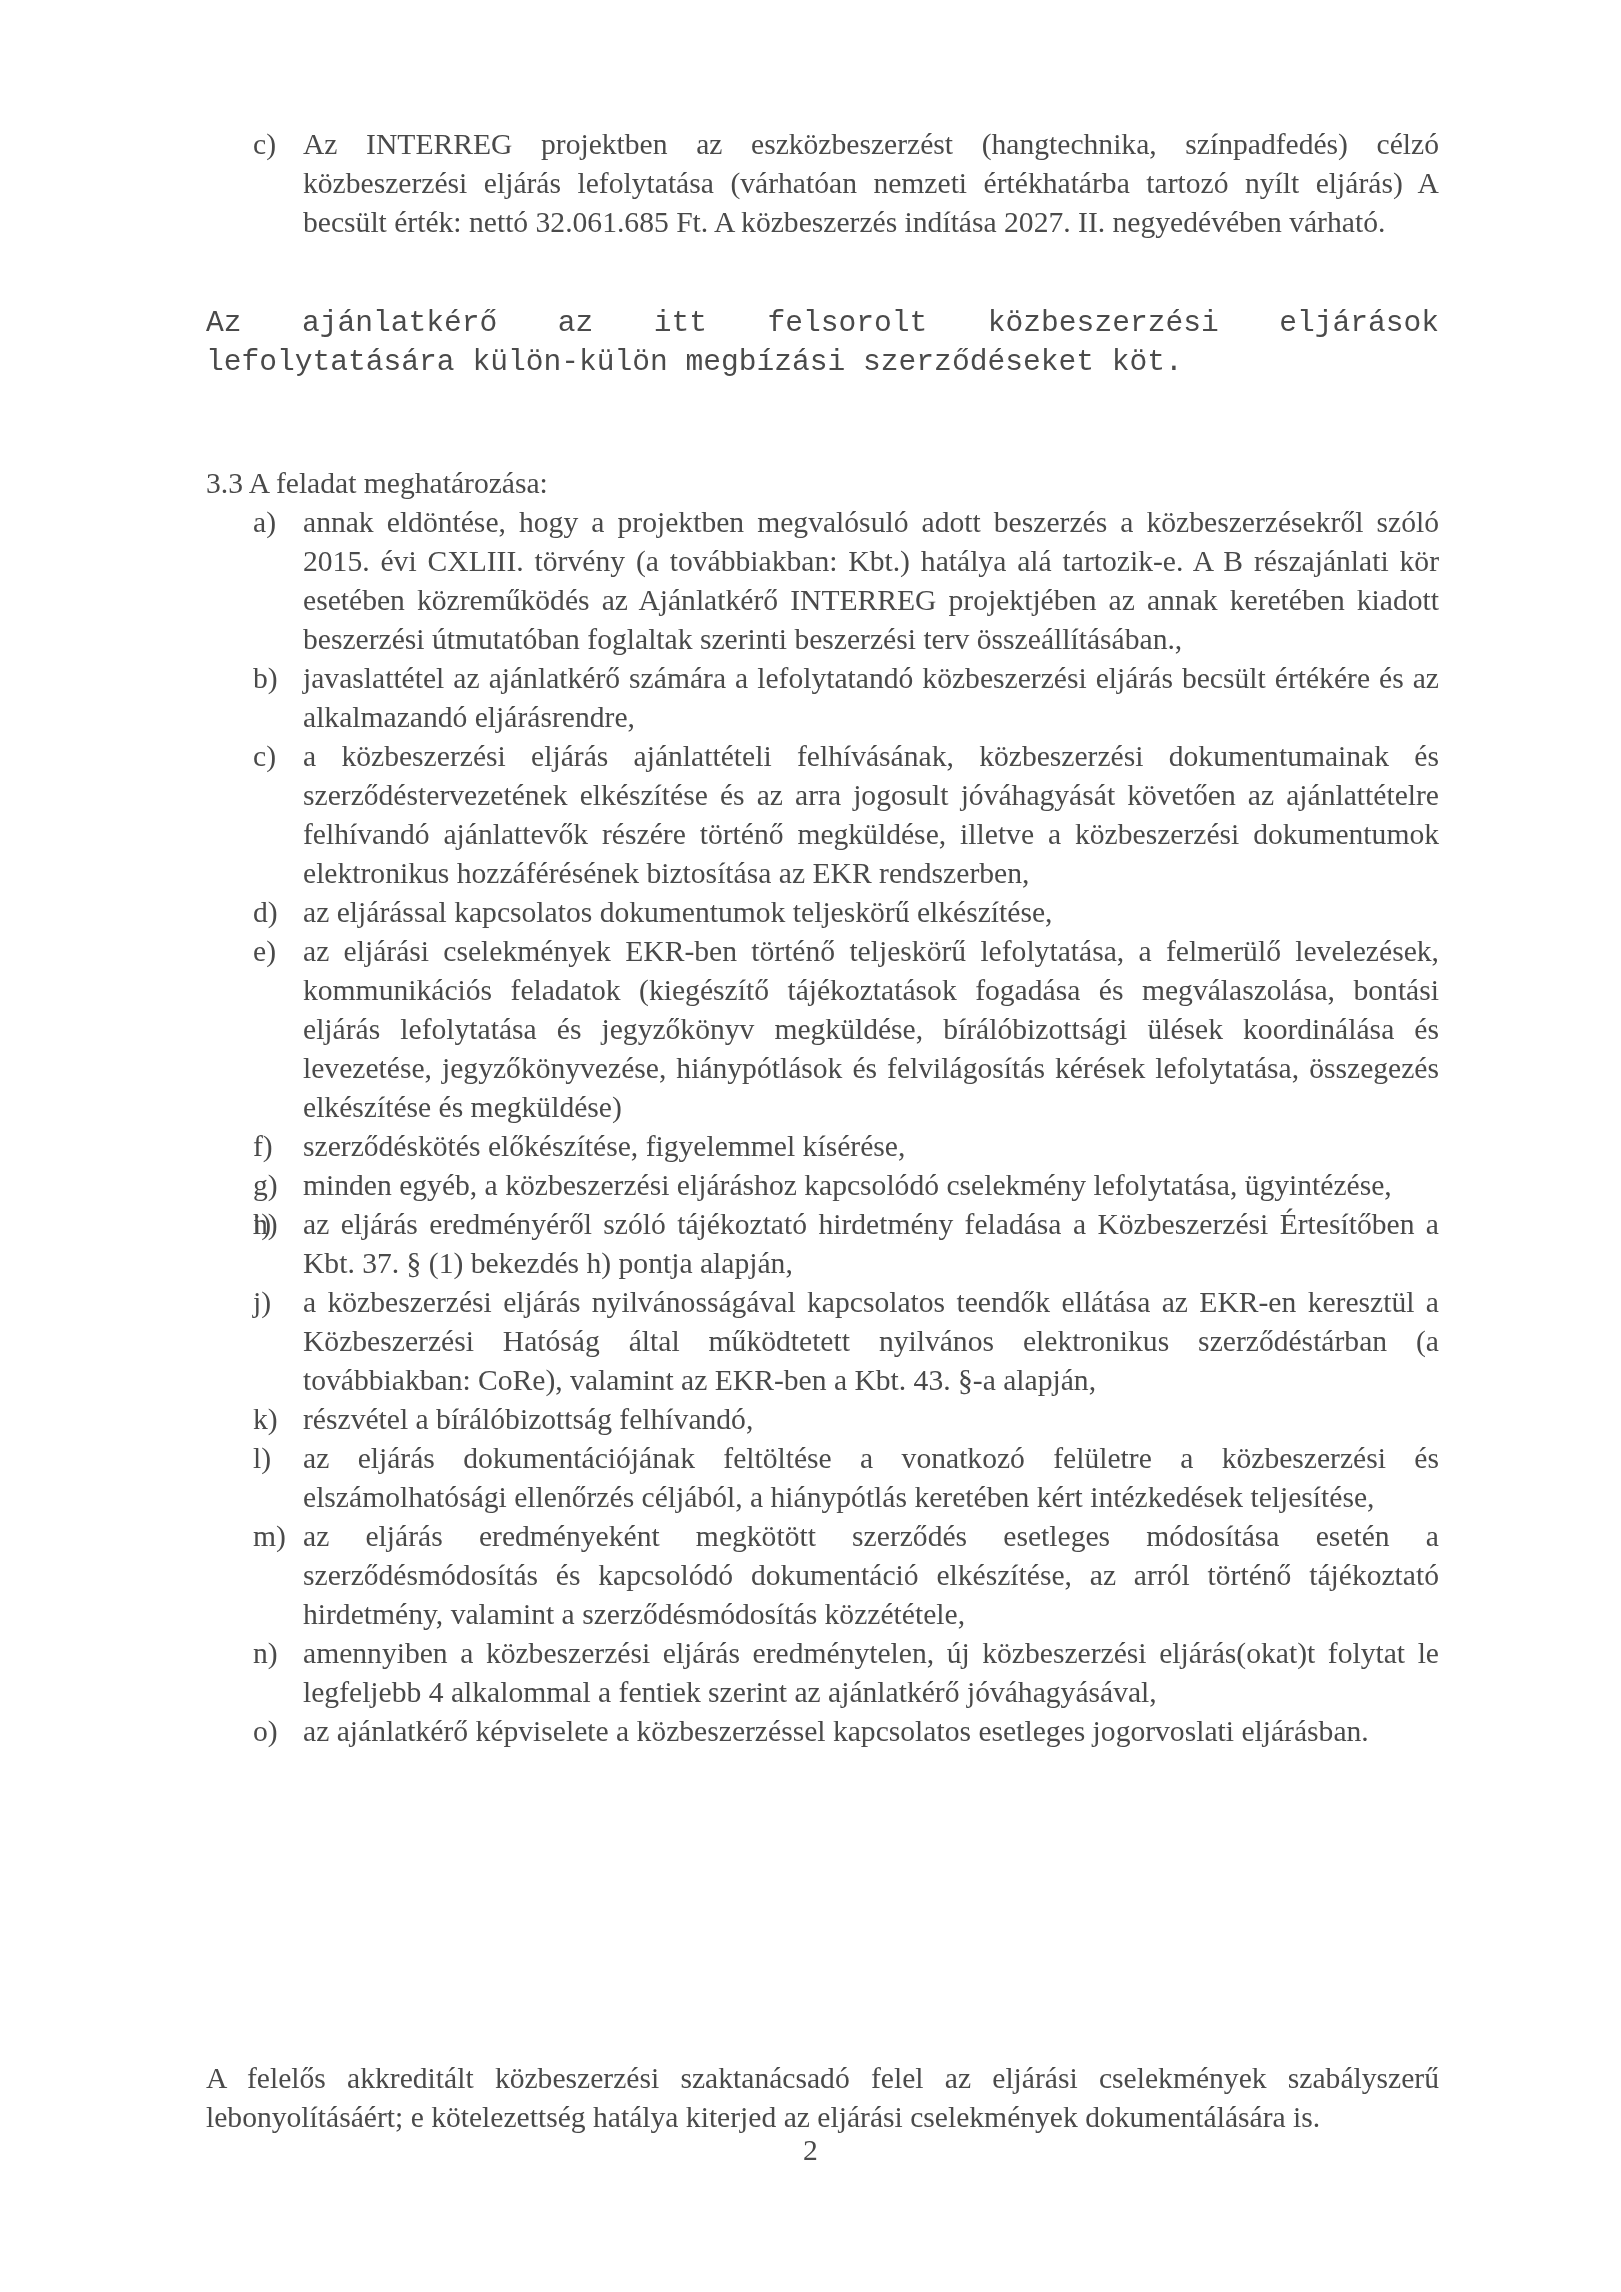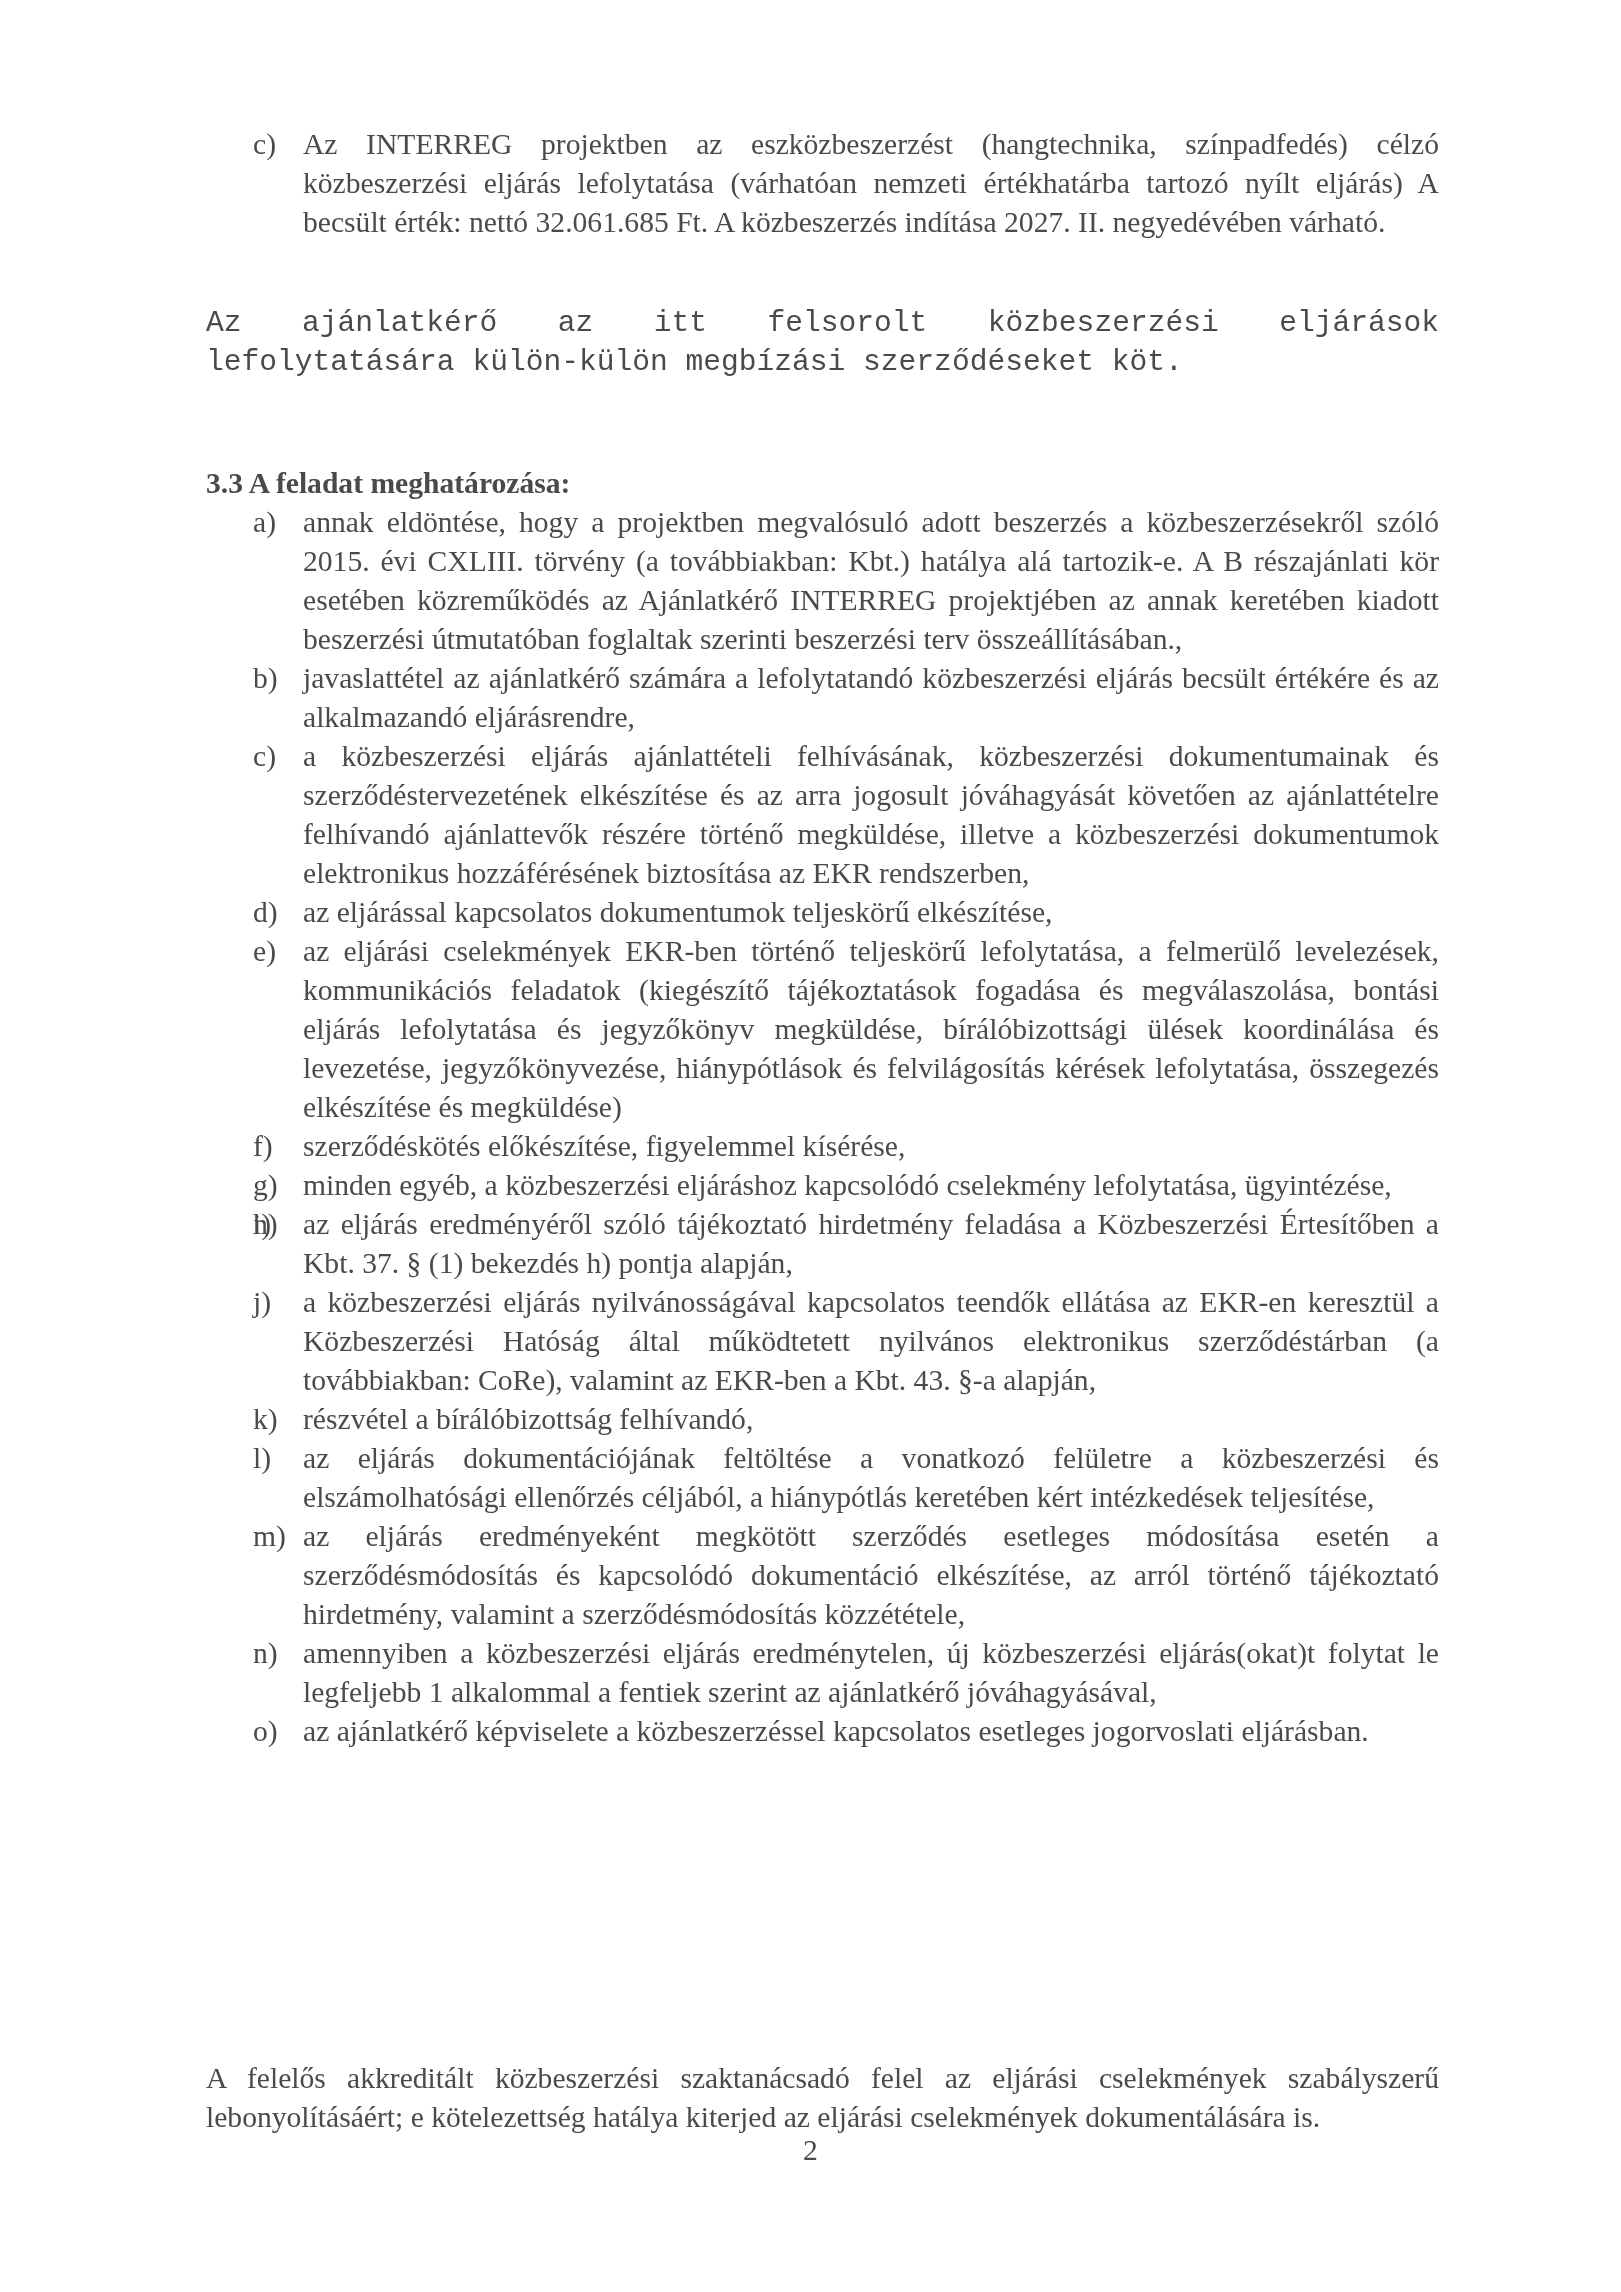--- a/index.html
+++ b/index.html
@@ -9,21 +9,21 @@
     background: #ffffff;
     font-family: "Liberation Serif", "DejaVu Serif", serif;
     color: #4a4a4a;
     font-size: 29.6px;
     line-height: 39px;
   }
   .block { position: absolute; left: 206px; width: 1233px; text-align: justify; }
   .list-item { position: relative; padding-left: 97px; text-align: justify; }
   .list-item .lbl { position: absolute; left: 47px; top: 0; }
   .para { text-align: justify; }
-  .heading { font-weight: bold; }
+  .heading { font-weight: normal; }
   .page-number { position: absolute; left: 0; width: 1621px; top: 2131px; text-align: center; }
 </style>
 </head>
 <body>
 
 <div class="page">
 
   <div class="block" style="top:125px;">
     <div class="list-item">
       <span class="lbl">c)</span>
@@ -82,21 +82,21 @@
     <div class="list-item">
       <span class="lbl">l)</span>
       <span>az eljárás dokumentációjának feltöltése a vonatkozó felületre a közbeszerzési és elszámolhatósági ellenőrzés céljából, a hiánypótlás keretében kért intézkedések teljesítése,</span>
     </div>
     <div class="list-item">
       <span class="lbl">m)</span>
       <span>az eljárás eredményeként megkötött szerződés esetleges módosítása esetén a szerződésmódosítás és kapcsolódó dokumentáció elkészítése, az arról történő tájékoztató hirdetmény, valamint a szerződésmódosítás közzététele,</span>
     </div>
     <div class="list-item">
       <span class="lbl">n)</span>
-      <span>amennyiben a közbeszerzési eljárás eredménytelen, új közbeszerzési eljárás(okat)t folytat le legfeljebb 1 alkalommal a fentiek szerint az ajánlatkérő jóváhagyásával,</span>
+      <span>amennyiben a közbeszerzési eljárás eredménytelen, új közbeszerzési eljárás(okat)t folytat le legfeljebb 4 alkalommal a fentiek szerint az ajánlatkérő jóváhagyásával,</span>
     </div>
     <div class="list-item">
       <span class="lbl">o)</span>
       <span>az ajánlatkérő képviselete a közbeszerzéssel kapcsolatos esetleges jogorvoslati eljárásban.</span>
     </div>
   </div>
 
   <div class="block para" style="top:2011px;margin-top:48px;">A felelős akkreditált közbeszerzési szaktanácsadó felel az eljárási cselekmények szabályszerű lebonyolításáért; e kötelezettség hatálya kiterjed az eljárási cselekmények dokumentálására is.</div>
 
   <div class="page-number">2</div>

